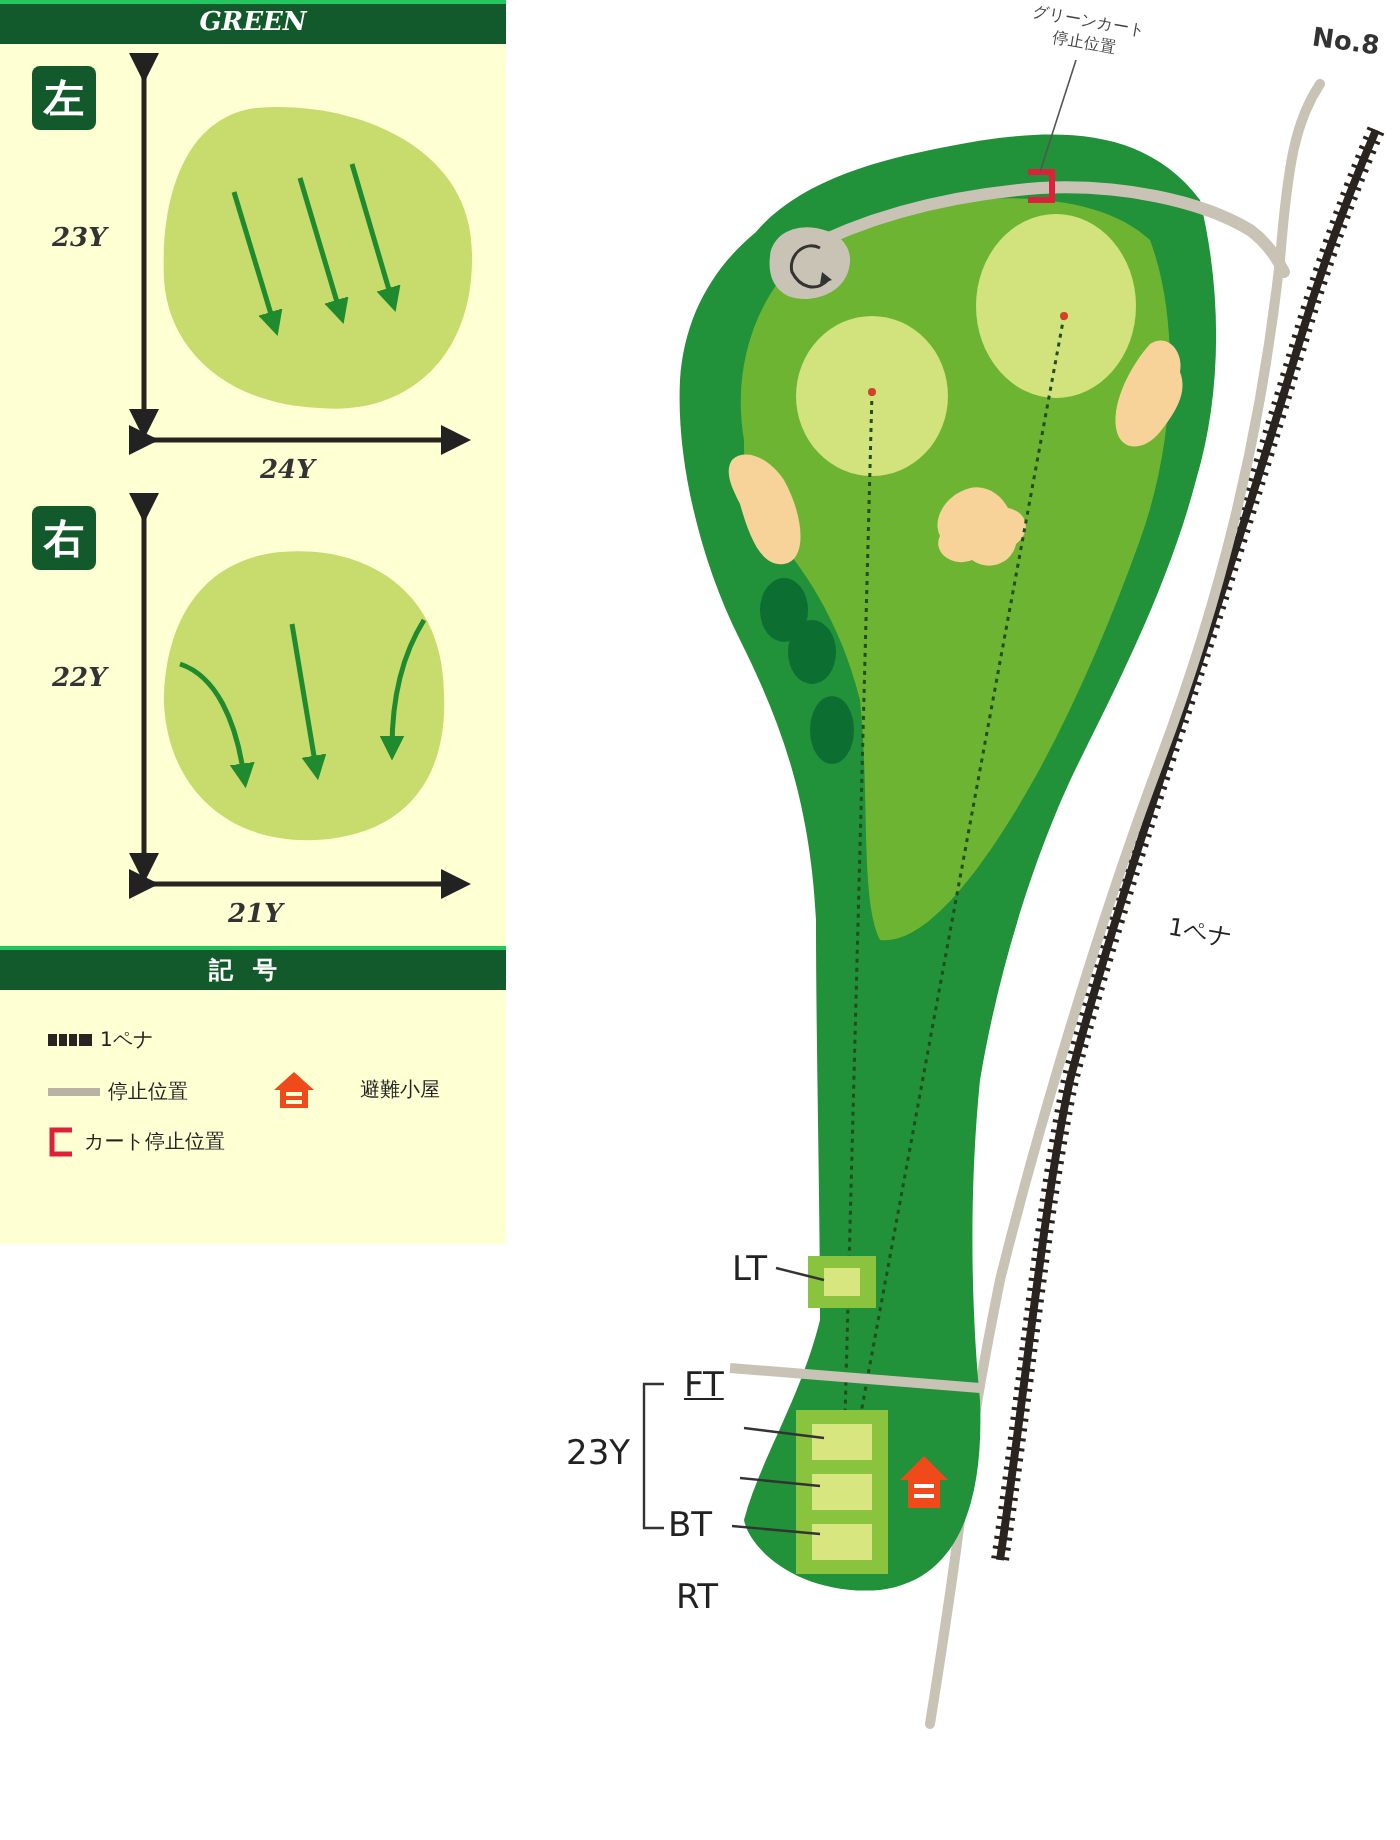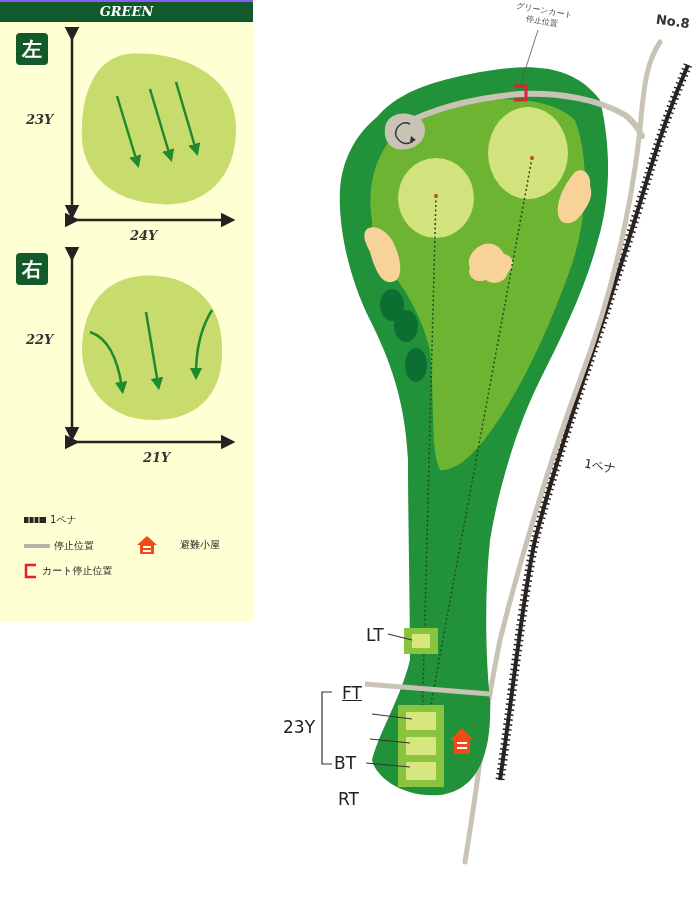--- a/index.html
+++ b/index.html
@@ -1,18 +1,18 @@
 <!DOCTYPE html>
 <html><head>
 <meta charset="utf-8">
 <style>
   html, body { margin: 0; padding: 0; background: #ffffff; }
   body { width: 700px; height: 920px; position: relative; overflow: hidden; font-family: "DejaVu Sans", sans-serif; }
   .panel { position: absolute; left: 0; top: 0; width: 253px; height: 622px; background: #ffffd4; }
-  .panel-header { position: absolute; left: 0; width: 253px; height: 20px; background: #125a2c; color: #ffffff; text-align: center; font-family: "DejaVu Serif", serif; font-weight: bold; font-style: italic; font-size: 13px; line-height: 20px; border-top: 2px solid #8b5cf6; box-sizing: content-box; }
+  .panel-header { position: absolute; left: 0; width: 253px; height: 20px; background: #125a2c; color: #ffffff; text-align: center; font-family: "DejaVu Serif", serif; font-weight: bold; font-style: italic; font-size: 13px; line-height: 20px; border-top: 2px solid #22c55e; box-sizing: content-box; }
   .panel-header.green { top: 0; }
   .panel-header.legend { top: 473px; font-style: normal; font-size: 12px; letter-spacing: 10px; }
   .badge { position: absolute; width: 32px; height: 32px; background: #125a2c; border-radius: 4px; color: #ffffff; font-size: 20px; font-weight: bold; line-height: 32px; text-align: center; }
   .dim { position: absolute; font-family: "DejaVu Serif", serif; font-style: italic; font-weight: bold; font-size: 13px; color: #333; }
   .legend-row { position: absolute; left: 24px; font-size: 10px; color: #222; display: flex; align-items: center; gap: 4px; }
   .maplabel { position: absolute; font-size: 17px; color: #222; font-family: "DejaVu Sans", sans-serif; }
 </style>
 </head>
 <body>
 
@@ -38,34 +38,35 @@
     <path d="M128,32 C175,28 236,50 236,105 C237,160 200,186 160,182 C110,180 84,150 82,118 C80,70 96,36 128,32 Z" fill="#c8dc6e"></path>
     <g stroke="#1f8a2e" stroke-width="2.5" fill="none">
       <line x1="117" y1="74" x2="137" y2="140" marker-end="url(#ga)"></line>
       <line x1="150" y1="67" x2="170" y2="134" marker-end="url(#ga)"></line>
       <line x1="176" y1="60" x2="196" y2="128" marker-end="url(#ga)"></line>
     </g>
   </svg>
 
   <div class="badge" style="left:16px; top:253px;">右</div>
   <div class="dim" style="left:26px; top:332px;">22Y</div>
-  <div class="dim" style="left:143px; top:450px;">21Y</div>
+  <div class="dim" style="left:114px; top:450px;">21Y</div>
   <svg style="position:absolute;left:0;top:242px;" width="253" height="215">
     <g>
       <line x1="72" y1="12" x2="72" y2="192" stroke="#2a2420" stroke-width="2.5" marker-start="url(#ah)" marker-end="url(#ah)"></line>
       <line x1="72" y1="200" x2="228" y2="200" stroke="#2a2420" stroke-width="2.5" marker-start="url(#ah)" marker-end="url(#ah)"></line>
     </g>
     <path d="M140,34 C185,30 222,55 222,105 C224,150 200,176 158,178 C112,180 84,150 82,110 C82,70 100,38 140,34 Z" fill="#c8dc6e"></path>
     <g stroke="#1f8a2e" stroke-width="2.5" fill="none">
       <path d="M90,90 C108,96 118,118 122,146" marker-end="url(#ga)"></path>
       <line x1="146" y1="70" x2="158" y2="142" marker-end="url(#ga)"></line>
       <path d="M212,68 C202,84 196,104 196,132" marker-end="url(#ga)"></path>
     </g>
   </svg>
 
+  <div class="panel-header legend">記号</div>
   <div class="legend-row" style="top:513px;">
     <svg width="22" height="8">
         <rect x="0" y="1" width="22" height="6" fill="#2a2420"></rect>
         <g stroke="#ffffd4" stroke-width="1">
           <line x1="5" y1="1" x2="5" y2="7"></line>
           <line x1="10" y1="1" x2="10" y2="7"></line>
           <line x1="15" y1="1" x2="15" y2="7"></line>
         </g>
       </svg>
     <span>1ペナ</span>

